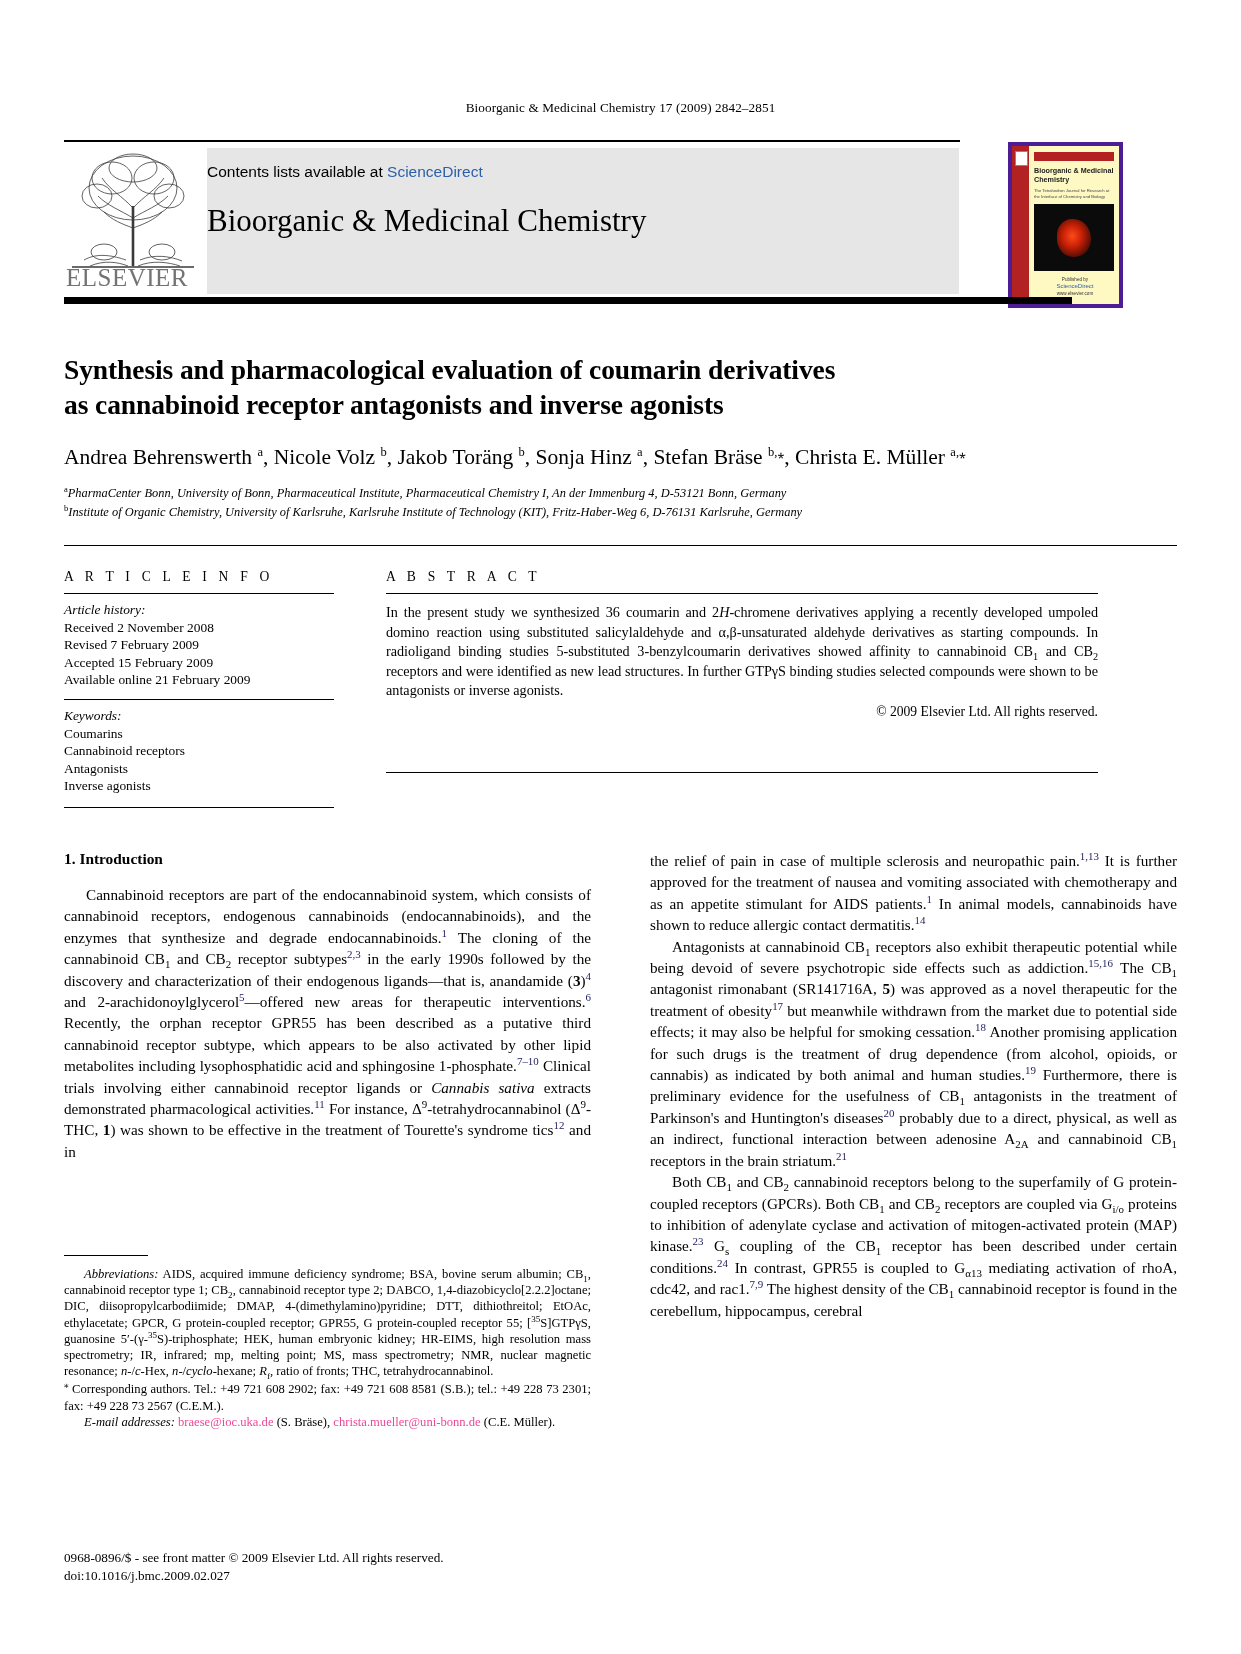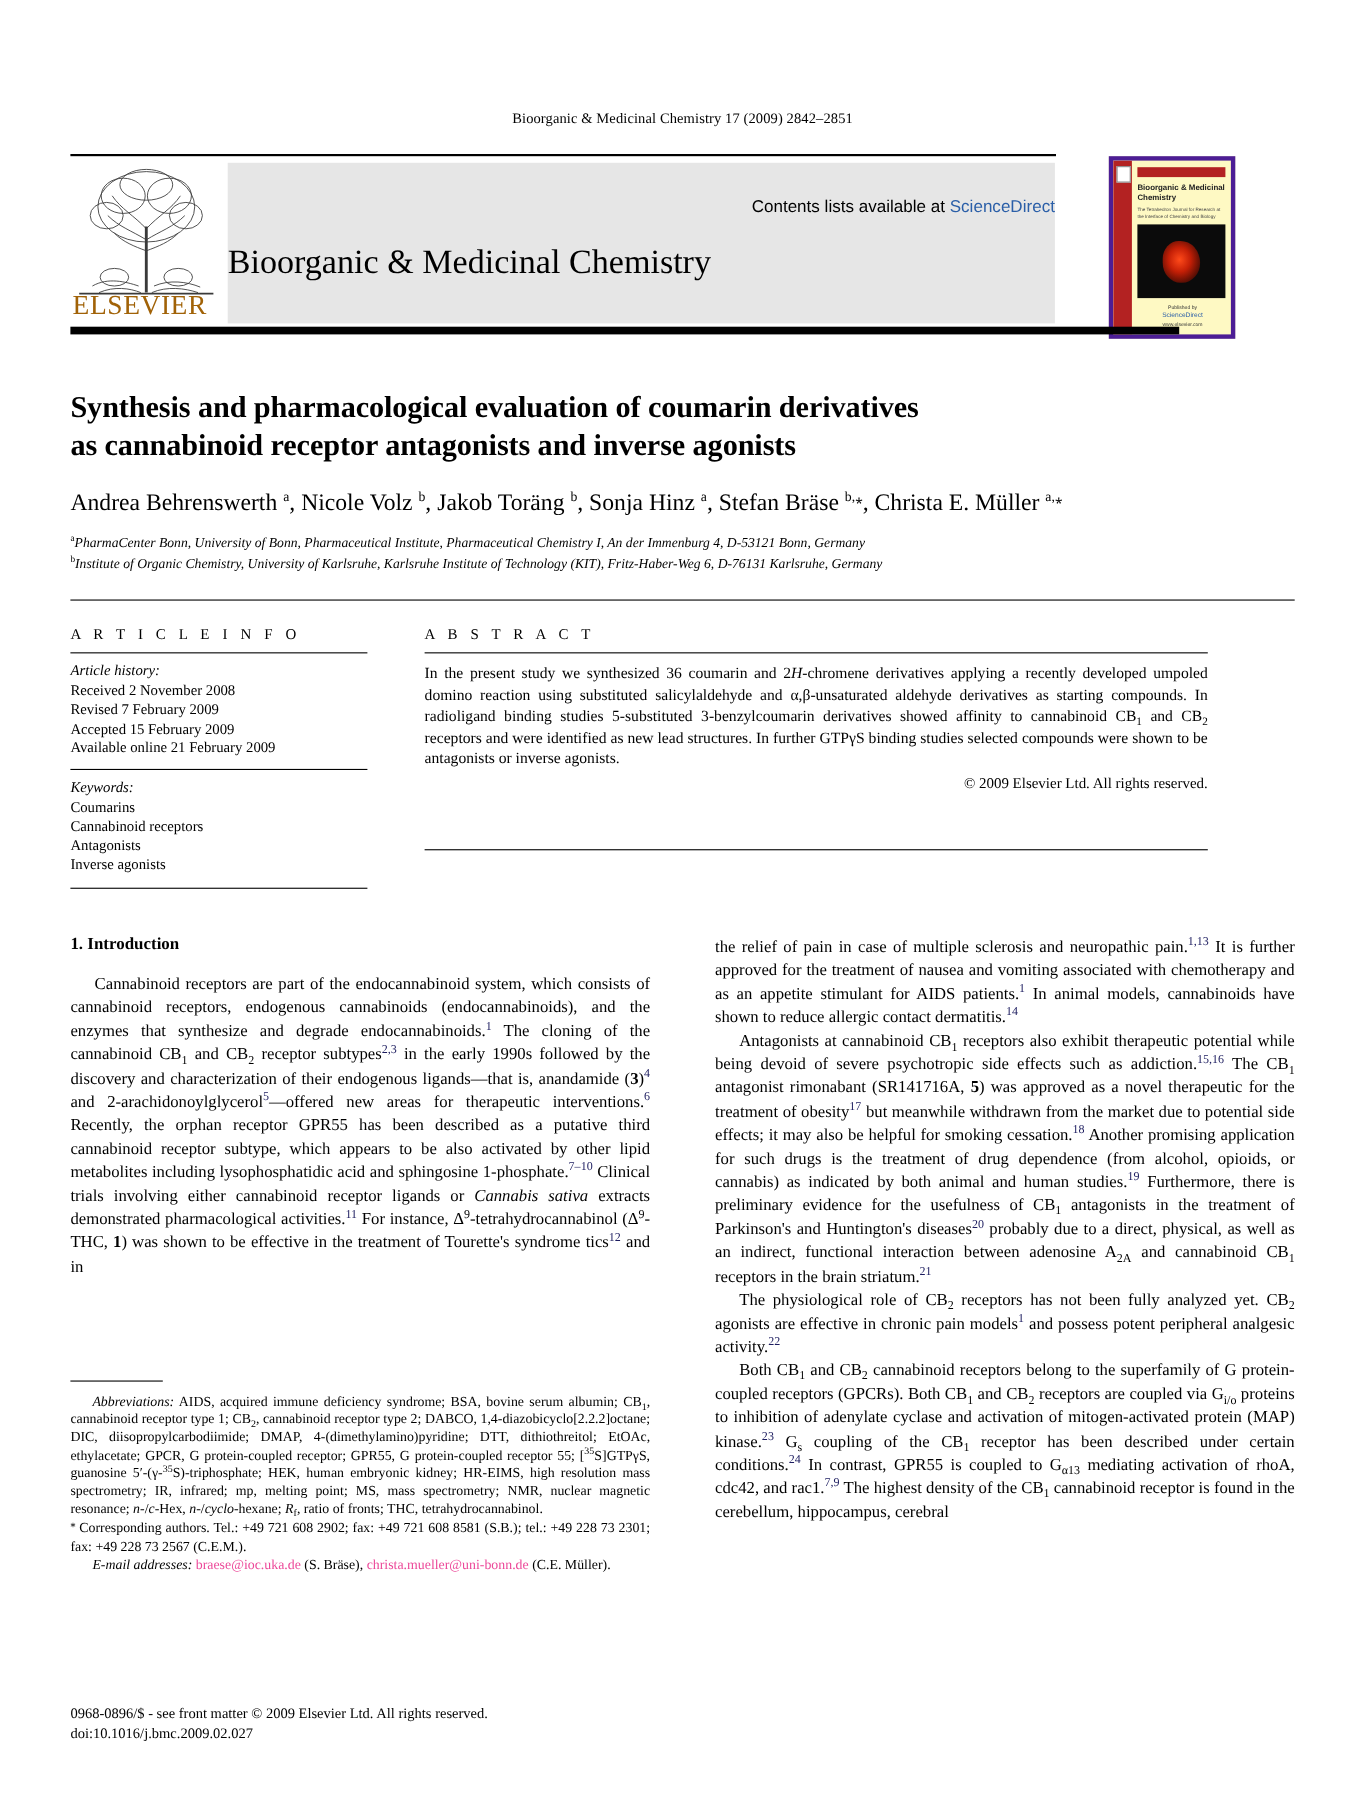--- a/index.html
+++ b/index.html
@@ -65,35 +65,35 @@
     height: 146px;
   }
   .tree-svg { display:block; }
   .elsevier-word {
     position: absolute;
     bottom: 2px;
     left: 2px;
     font-family: "Liberation Serif", serif;
     font-size: 25px;
     letter-spacing: 0.5px;
-    color: #a16207;
+    color: #737373;
     font-weight: 400;
   }
   .journal-band {
     position: absolute;
     top: 8px;
     left: 143px;
     width: 752px;
     height: 146px;
     background: #e6e6e6;
   }
   .contents-line {
-    text-align: right;
+    text-align: left;
     font-size: 15.5px;
-    padding-top: 32px;
+    padding-top: 15px;
     font-family: "Liberation Sans", sans-serif;
   }
   .sciencedirect {
     color: #2b5fa8;
   }
   .journal-title {
     text-align: left;
     font-size: 31px;
     margin-top: 22px;
     font-family: "Liberation Serif", serif;
@@ -395,21 +395,20 @@
   </div>
 
   <div class="body-cols">
     <div class="col left">
       <h2 class="sec">1. Introduction</h2>
       <p class="body">Cannabinoid receptors are part of the endocannabinoid system, which consists of cannabinoid receptors, endogenous cannabinoids (endocannabinoids), and the enzymes that synthesize and degrade endocannabinoids.<sup class="refnum">1</sup> The cloning of the cannabinoid CB<sub>1</sub> and CB<sub>2</sub> receptor subtypes<sup class="refnum">2,3</sup> in the early 1990s followed by the discovery and characterization of their endogenous ligands—that is, anandamide (<b>3</b>)<sup class="refnum">4</sup> and 2-arachidonoylglycerol<sup class="refnum">5</sup>—offered new areas for therapeutic interventions.<sup class="refnum">6</sup> Recently, the orphan receptor GPR55 has been described as a putative third cannabinoid receptor subtype, which appears to be also activated by other lipid metabolites including lysophosphatidic acid and sphingosine 1-phosphate.<sup class="refnum">7–10</sup> Clinical trials involving either cannabinoid receptor ligands or <i>Cannabis sativa</i> extracts demonstrated pharmacological activities.<sup class="refnum">11</sup> For instance, Δ<sup>9</sup>-tetrahydrocannabinol (Δ<sup>9</sup>-THC, <b>1</b>) was shown to be effective in the treatment of Tourette's syndrome tics<sup class="refnum">12</sup> and in</p>
     </div>
     <div class="col right">
       <p class="body cont">the relief of pain in case of multiple sclerosis and neuropathic pain.<sup class="refnum">1,13</sup> It is further approved for the treatment of nausea and vomiting associated with chemotherapy and as an appetite stimulant for AIDS patients.<sup class="refnum">1</sup> In animal models, cannabinoids have shown to reduce allergic contact dermatitis.<sup class="refnum">14</sup></p>
       <p class="body">Antagonists at cannabinoid CB<sub>1</sub> receptors also exhibit therapeutic potential while being devoid of severe psychotropic side effects such as addiction.<sup class="refnum">15,16</sup> The CB<sub>1</sub> antagonist rimonabant (SR141716A, <b>5</b>) was approved as a novel therapeutic for the treatment of obesity<sup class="refnum">17</sup> but meanwhile withdrawn from the market due to potential side effects; it may also be helpful for smoking cessation.<sup class="refnum">18</sup> Another promising application for such drugs is the treatment of drug dependence (from alcohol, opioids, or cannabis) as indicated by both animal and human studies.<sup class="refnum">19</sup> Furthermore, there is preliminary evidence for the usefulness of CB<sub>1</sub> antagonists in the treatment of Parkinson's and Huntington's diseases<sup class="refnum">20</sup> probably due to a direct, physical, as well as an indirect, functional interaction between adenosine A<sub>2A</sub> and cannabinoid CB<sub>1</sub> receptors in the brain striatum.<sup class="refnum">21</sup></p>
-      <p class="body">The physiological role of CB<sub>2</sub> receptors has not been fully analyzed yet. CB<sub>2</sub> agonists are effective in chronic pain models<sup class="refnum">1</sup> and possess potent peripheral analgesic activity.<sup class="refnum">22</sup></p>
       <p class="body">Both CB<sub>1</sub> and CB<sub>2</sub> cannabinoid receptors belong to the superfamily of G protein-coupled receptors (GPCRs). Both CB<sub>1</sub> and CB<sub>2</sub> receptors are coupled via G<sub>i/o</sub> proteins to inhibition of adenylate cyclase and activation of mitogen-activated protein (MAP) kinase.<sup class="refnum">23</sup> G<sub>s</sub> coupling of the CB<sub>1</sub> receptor has been described under certain conditions.<sup class="refnum">24</sup> In contrast, GPR55 is coupled to G<sub>α13</sub> mediating activation of rhoA, cdc42, and rac1.<sup class="refnum">7,9</sup> The highest density of the CB<sub>1</sub> cannabinoid receptor is found in the cerebellum, hippocampus, cerebral</p>
     </div>
   </div>
 
   <div class="footnotes">
     <div class="fn-rule"></div>
     <p class="fn indent"><span class="it">Abbreviations:</span> AIDS, acquired immune deficiency syndrome; BSA, bovine serum albumin; CB<sub>1</sub>, cannabinoid receptor type 1; CB<sub>2</sub>, cannabinoid receptor type 2; DABCO, 1,4-diazobicyclo[2.2.2]octane; DIC, diisopropylcarbodiimide; DMAP, 4-(dimethylamino)pyridine; DTT, dithiothreitol; EtOAc, ethylacetate; GPCR, G protein-coupled receptor; GPR55, G protein-coupled receptor 55; [<sup>35</sup>S]GTPγS, guanosine 5′-(γ-<sup>35</sup>S)-triphosphate; HEK, human embryonic kidney; HR-EIMS, high resolution mass spectrometry; IR, infrared; mp, melting point; MS, mass spectrometry; NMR, nuclear magnetic resonance; <i>n</i>-/<i>c</i>-Hex, <i>n</i>-/<i>cyclo</i>-hexane; <i>R</i><sub>f</sub>, ratio of fronts; THC, tetrahydrocannabinol.</p>
     <p class="fn fn-star"><sup>⁎</sup> Corresponding authors. Tel.: +49 721 608 2902; fax: +49 721 608 8581 (S.B.); tel.: +49 228 73 2301; fax: +49 228 73 2567 (C.E.M.).</p>
     <p class="fn indent">
       <span class="it">E-mail addresses:</span>

